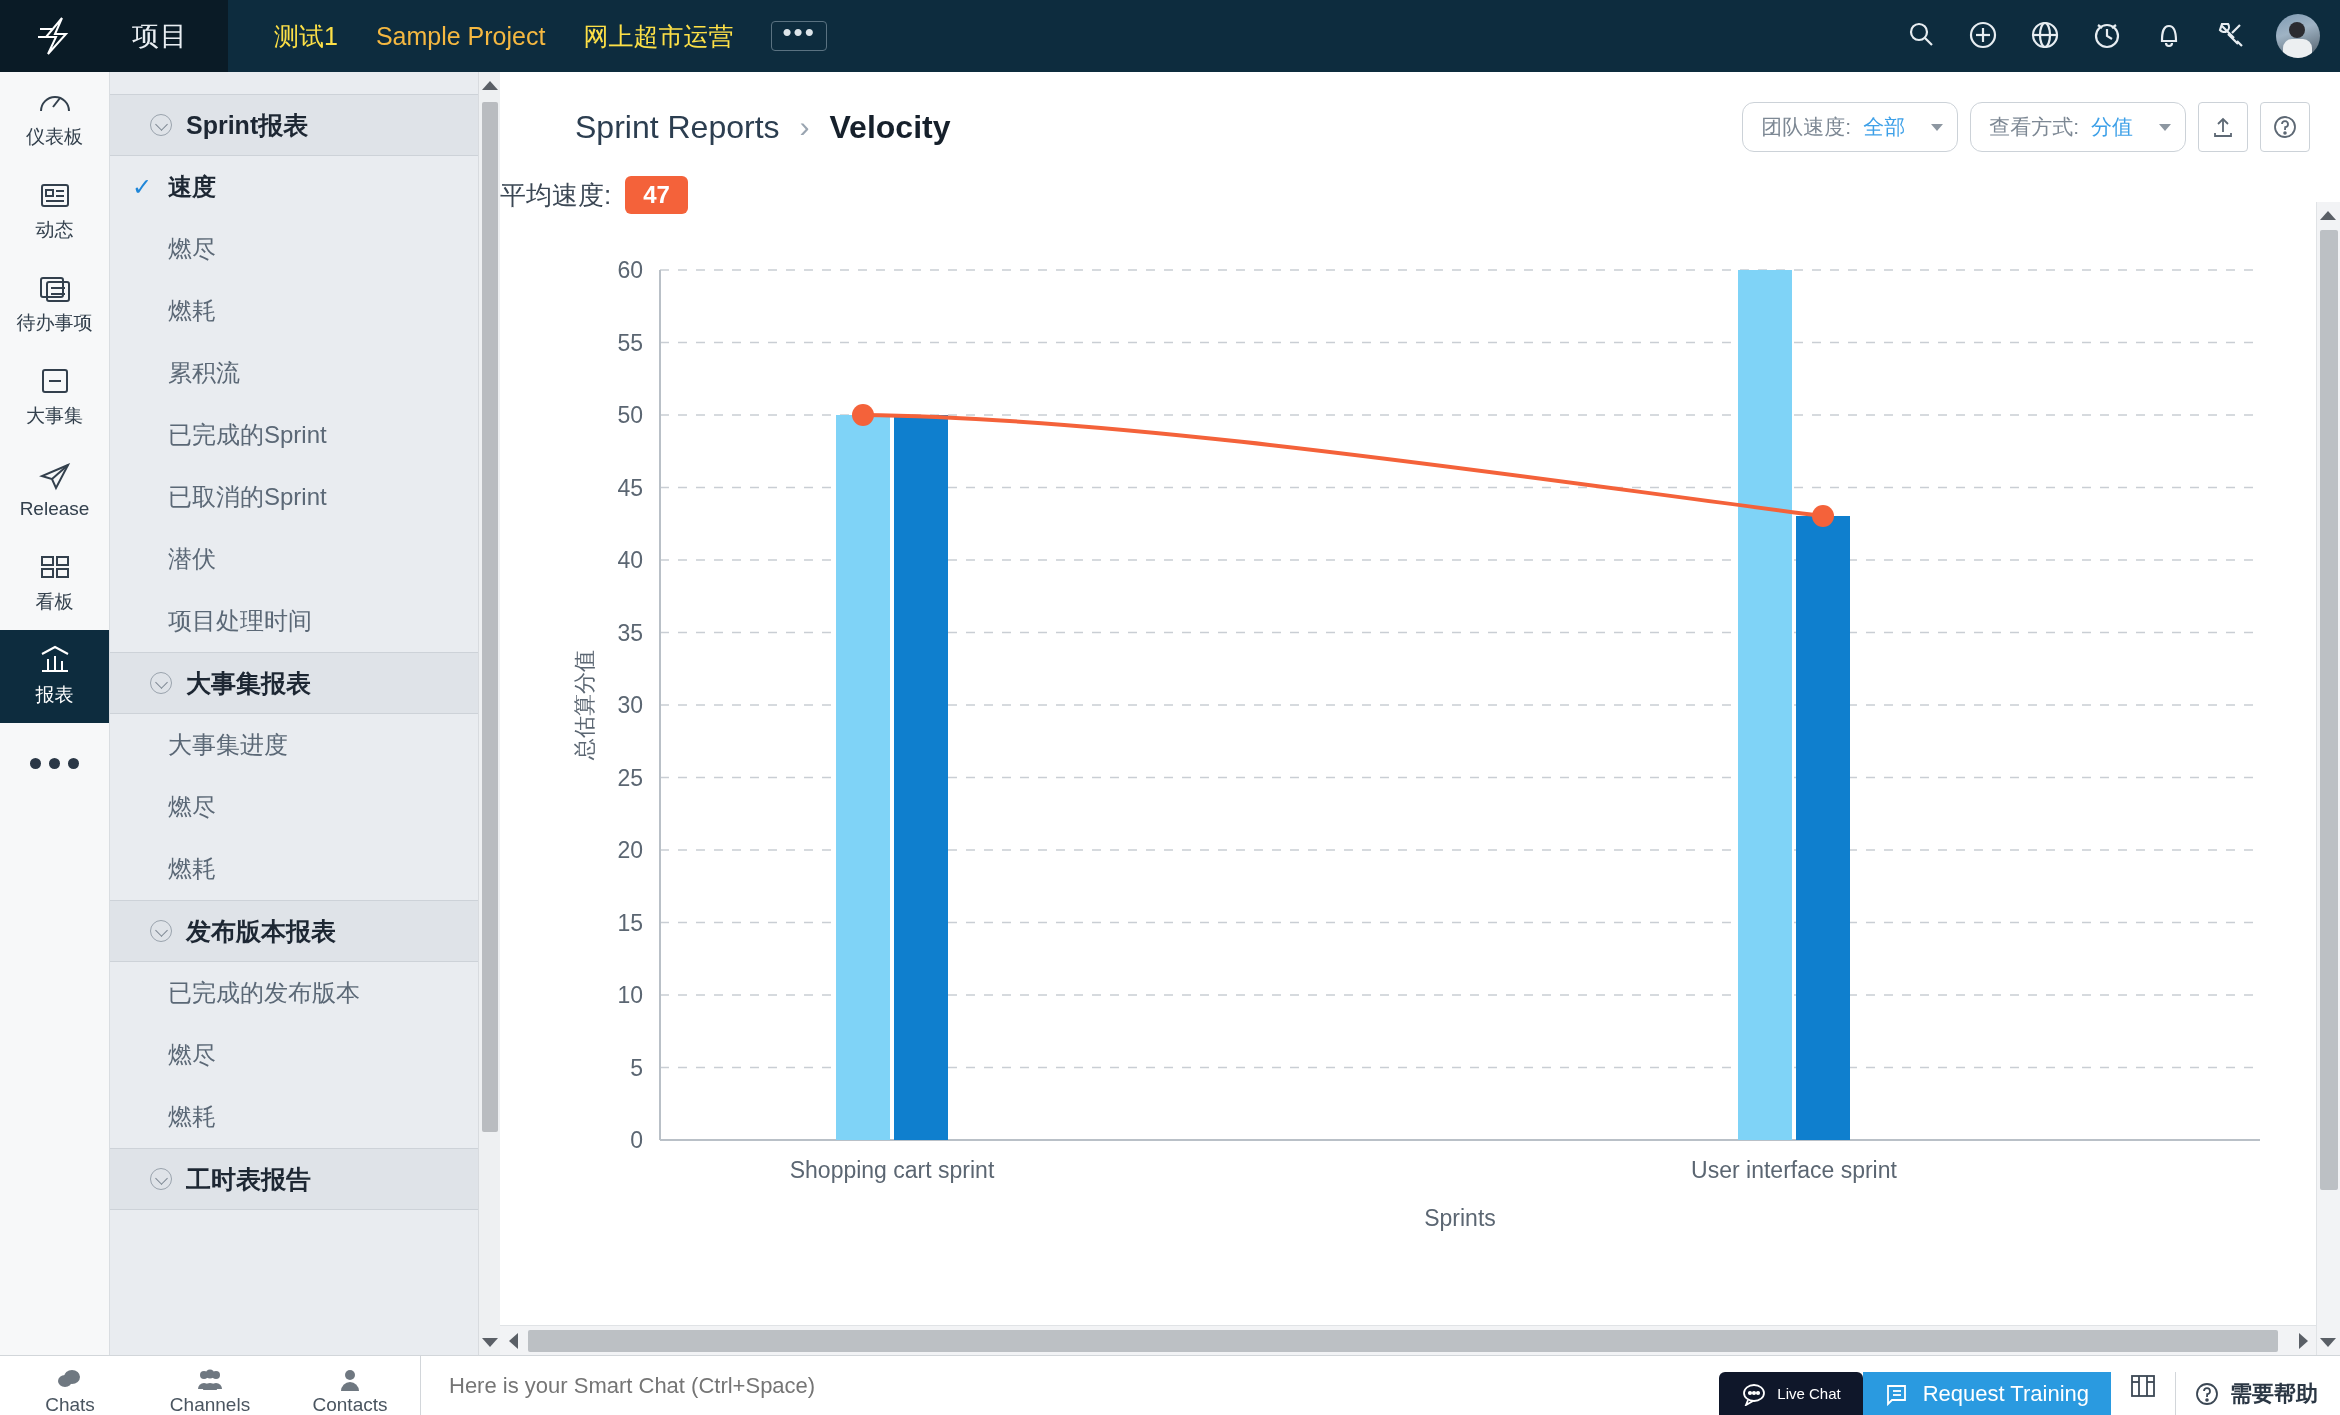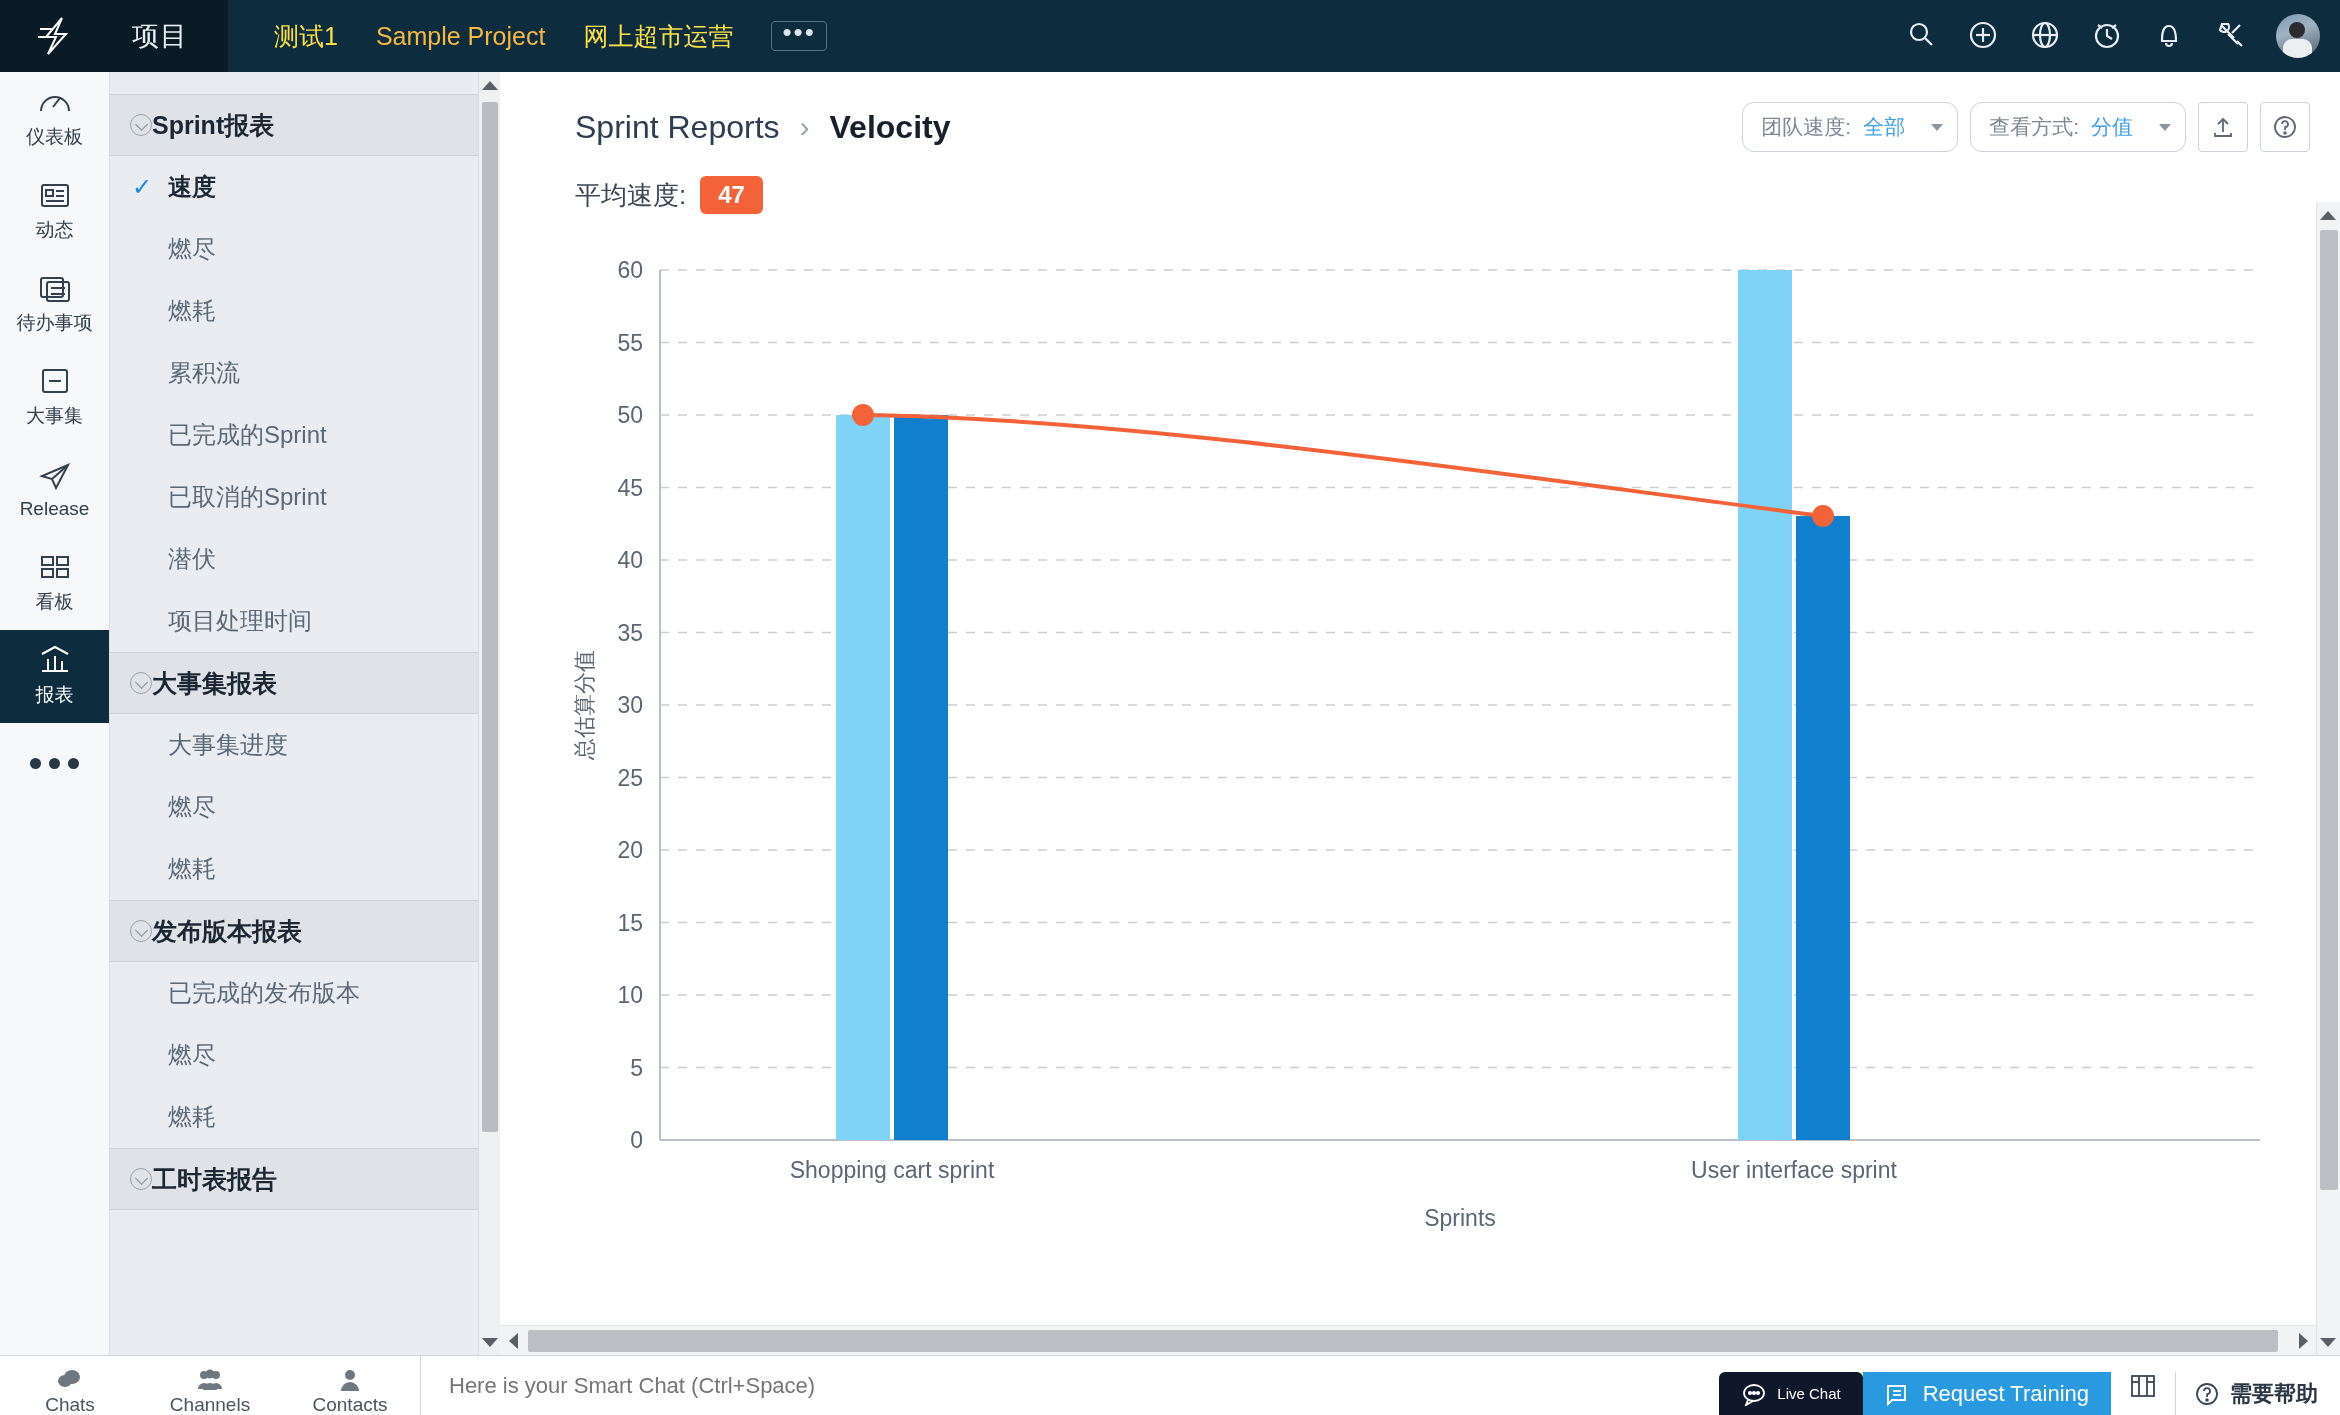--- a/index.html
+++ b/index.html
@@ -85,22 +85,22 @@
   }
   .rail-dots span { width: 11px; height: 11px; border-radius: 50%; background: #2a3746; }
 
   
   .subnav {
     position: absolute; top: 72px; left: 110px; width: 390px; height: 1283px;
     background: #e9ecf0; border-right: 1px solid #d3d7dc; overflow: hidden;
   }
   .subnav-top { height: 22px; background: #e9ecf0; }
   .grp-head {
-    height: 62px; display: flex; align-items: center; 
-    padding-left: 20px; background: #dfe3e8;
+    height: 62px; display: flex; align-items: center; gap: 14px;
+    padding-left: 40px; background: #dfe3e8;
     border-top: 1px solid #cdd2d8; border-bottom: 1px solid #cdd2d8;
     cursor: pointer;
   }
   .grp-head .gtxt { font-size: 25px; color: #1d2733; font-weight: bold; }
   .chev {
     width: 22px; height: 22px; border: 1.6px solid #9aa3ad; border-radius: 50%;
     position: relative; flex: 0 0 auto;
   }
   .chev::after{
     content:""; position:absolute; left:5.5px; top:5px; width:8px; height:8px;
@@ -152,21 +152,21 @@
   }
   .selbox .k { color: #7d8894; }
   .selbox .v { color: #3da0e8; }
   .caret { width: 0; height: 0; border-left: 6px solid transparent; border-right: 6px solid transparent; border-top: 7px solid #8d97a1; margin-left: 14px; }
   .iconbtn {
     width: 50px; height: 50px; border: 1px solid #ccd2d8; border-radius: 4px;
     background: #fff; display: flex; align-items: center; justify-content: center;
     cursor: pointer;
   }
   .avgrow {
-    display: flex; align-items: center; gap: 14px; padding-left: 75px; margin-top: -6px;
+    display: flex; align-items: center; gap: 14px; margin-top: -6px;
   }
   .avg-label { font-size: 26px; color: #3b4754; }
   .avg-badge {
     background: #f4623a; color: #fff; font-size: 24px; font-weight: bold;
     border-radius: 6px; padding: 5px 18px; min-width: 56px; text-align: center;
   }
 
   
   .chart-wrap { position: relative; margin-top: 26px; padding-left: 40px; }
   .chart-svg { display: block; }

